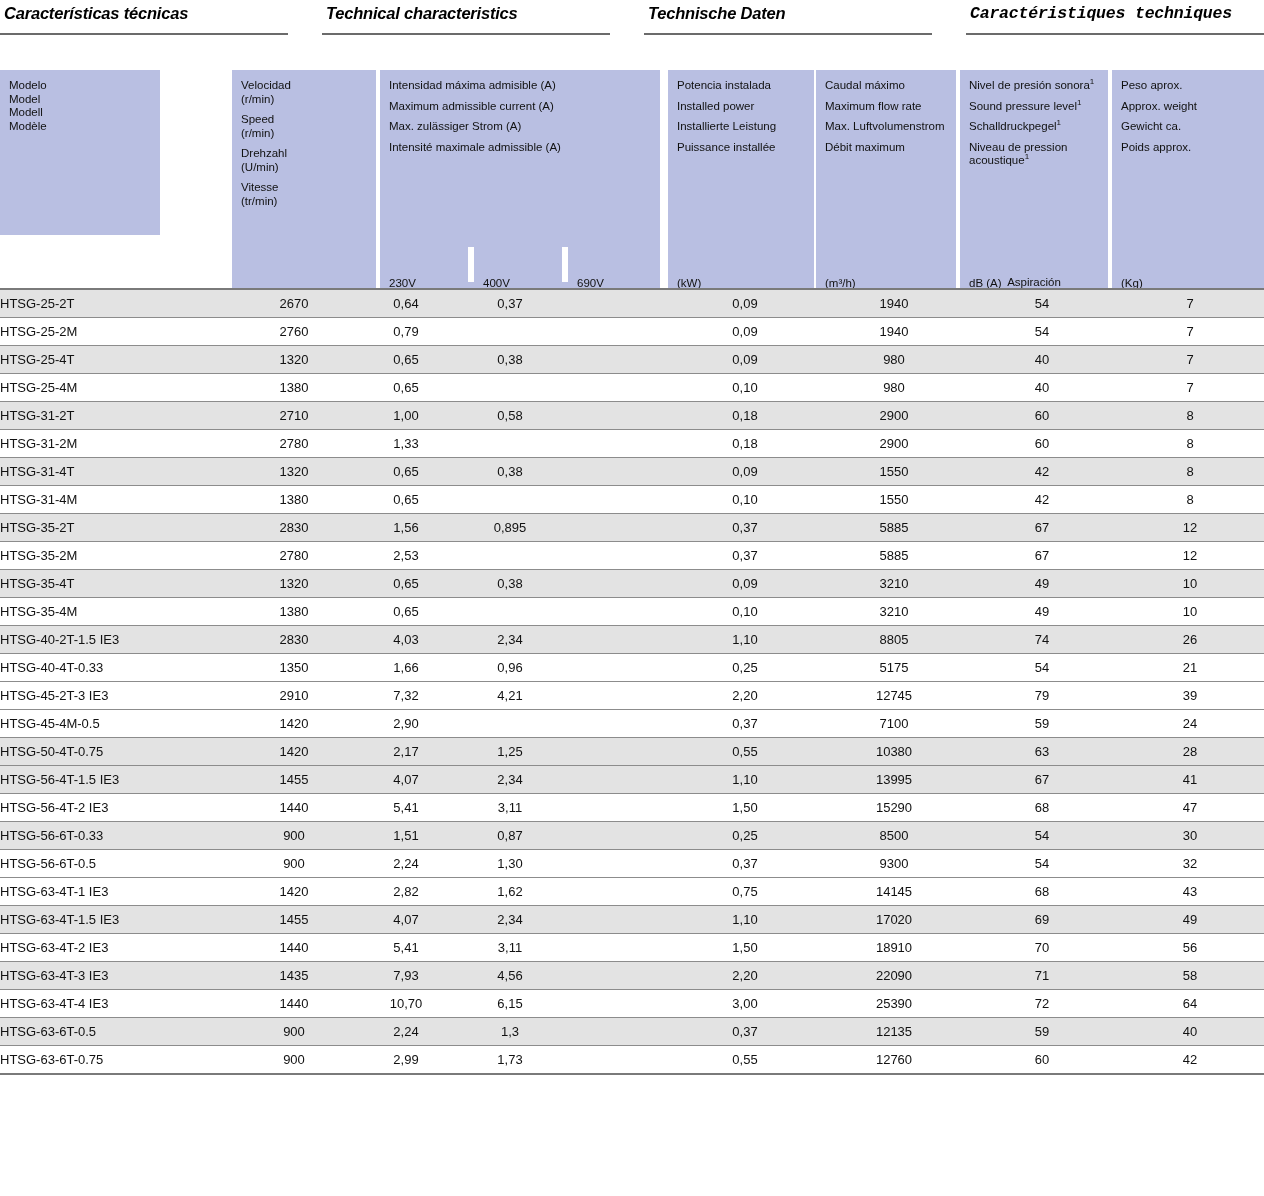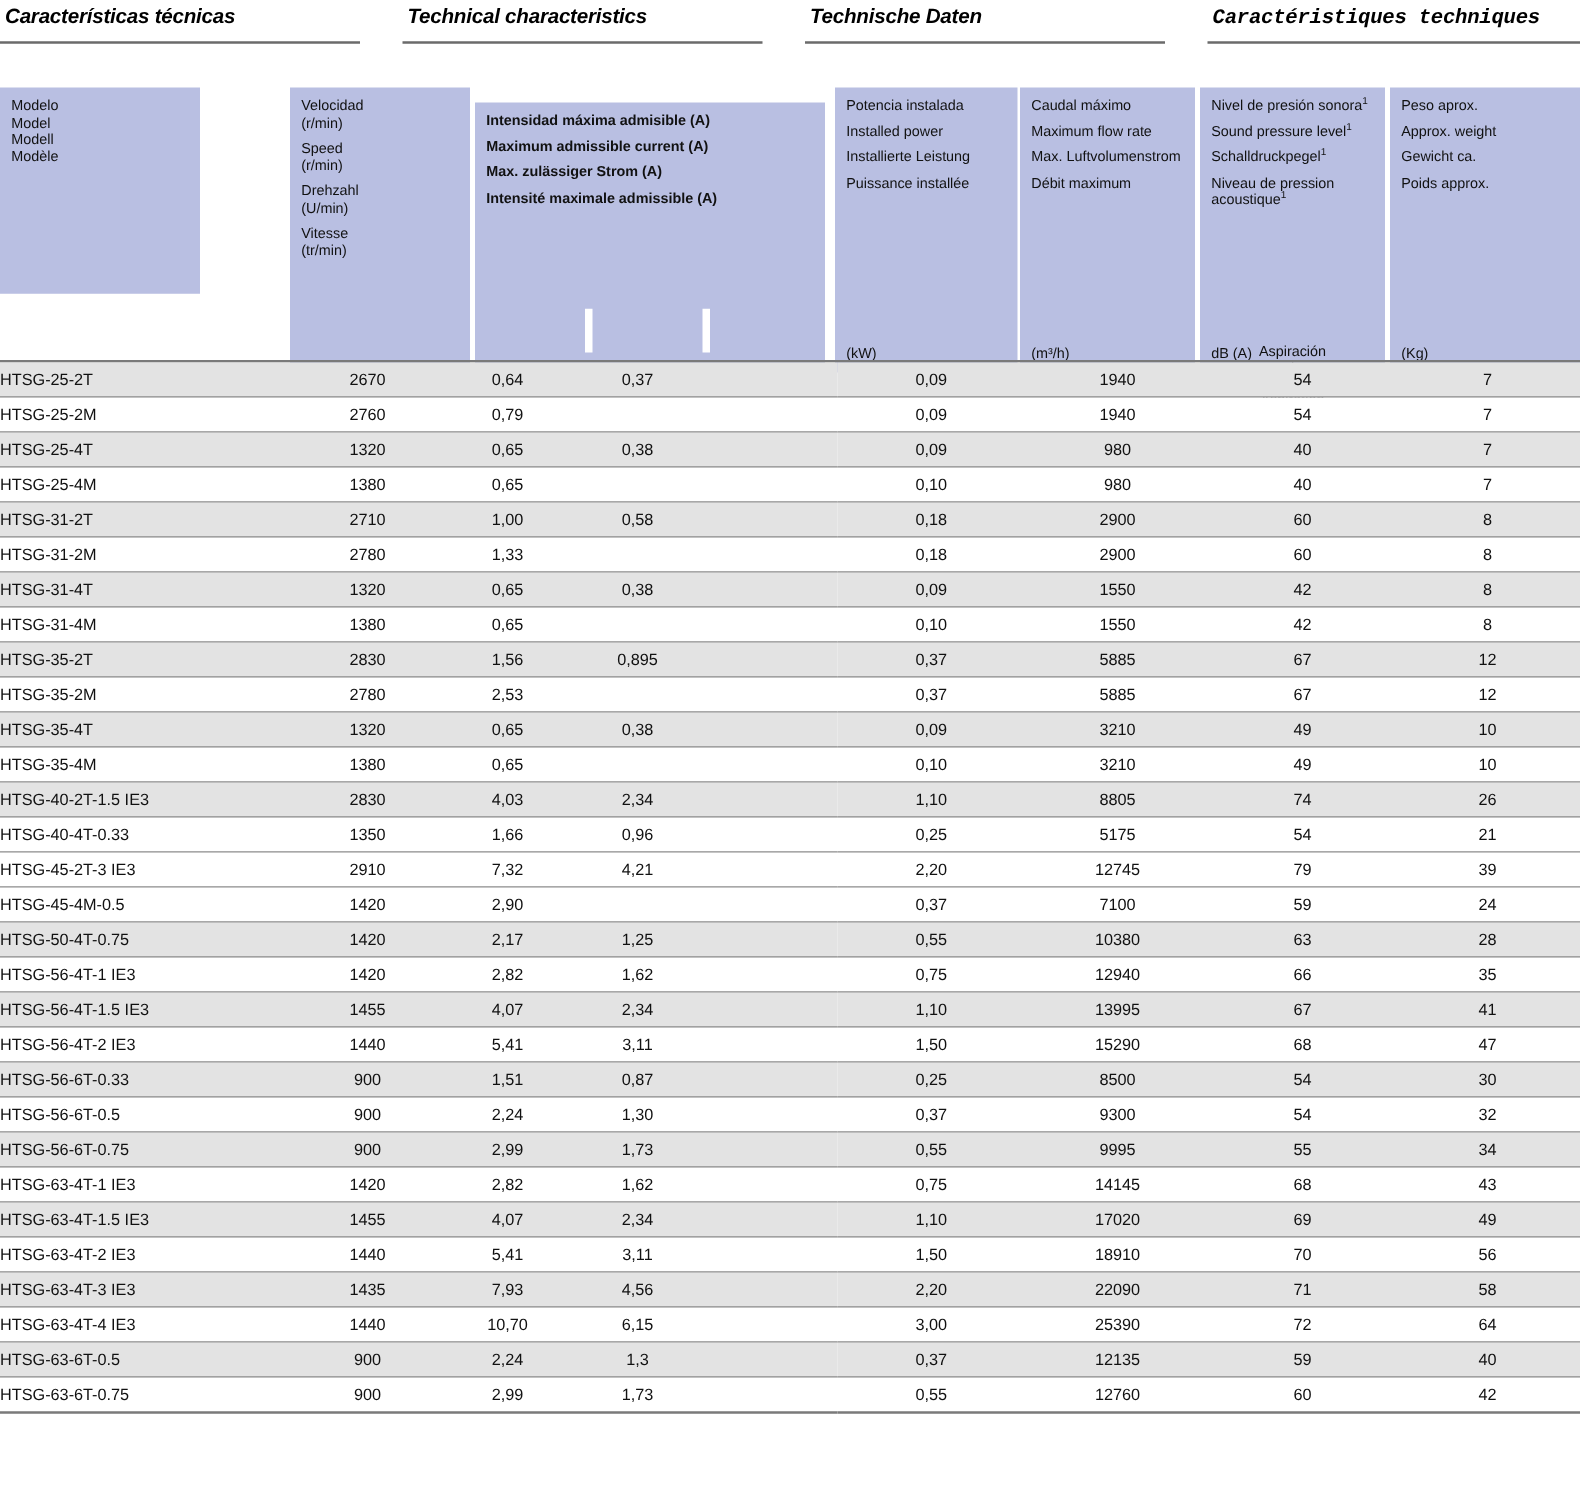--- a/index.html
+++ b/index.html
@@ -158,21 +158,21 @@
     <div class="para">
       <div class="line">Drehzahl</div>
       <div class="line">(U/min)</div>
     </div>
     <div class="para">
       <div class="line">Vitesse</div>
       <div class="line">(tr/min)</div>
     </div>
   </div>
 
-  <div class="hblock" style="left:380px; top:22px; width:280px; height:228px;font-weight:bold;">
+  <div class="hblock" style="left:380px; top:10px; width:280px; height:228px;">
     <div class="line para">Intensidad máxima admisible (A)</div>
     <div class="line para">Maximum admissible current (A)</div>
     <div class="line para">Max. zulässiger Strom (A)</div>
     <div class="line para">Intensité maximale admissible (A)</div>
 
     <div class="voltcell" style="left:9px;text-align:center;">230V</div>
     <div class="voltcell" style="left:103px;">400V</div>
     <div class="voltcell" style="left:197px;">690V</div>
   </div>
 
@@ -402,31 +402,20 @@
           <td class="c-model">HTSG-50-4T-0.75</td>
           <td class="c-speed">1420</td>
           <td class="c-v230">2,17</td>
           <td class="c-v400">1,25</td>
           <td class="c-v690"></td>
           <td class="c-power">0,55</td>
           <td class="c-flow">10380</td>
           <td class="c-db">63</td>
           <td class="c-weight">28</td>
         </tr>
-        <tr class="even">
-          <td class="c-model">HTSG-56-4T-1 IE3</td>
-          <td class="c-speed">1420</td>
-          <td class="c-v230">2,82</td>
-          <td class="c-v400">1,62</td>
-          <td class="c-v690"></td>
-          <td class="c-power">0,75</td>
-          <td class="c-flow">12940</td>
-          <td class="c-db">66</td>
-          <td class="c-weight">35</td>
-        </tr>
         <tr class="odd">
           <td class="c-model">HTSG-56-4T-1.5 IE3</td>
           <td class="c-speed">1455</td>
           <td class="c-v230">4,07</td>
           <td class="c-v400">2,34</td>
           <td class="c-v690"></td>
           <td class="c-power">1,10</td>
           <td class="c-flow">13995</td>
           <td class="c-db">67</td>
           <td class="c-weight">41</td>
@@ -457,31 +446,20 @@
           <td class="c-model">HTSG-56-6T-0.5</td>
           <td class="c-speed">900</td>
           <td class="c-v230">2,24</td>
           <td class="c-v400">1,30</td>
           <td class="c-v690"></td>
           <td class="c-power">0,37</td>
           <td class="c-flow">9300</td>
           <td class="c-db">54</td>
           <td class="c-weight">32</td>
         </tr>
-        <tr class="odd">
-          <td class="c-model">HTSG-56-6T-0.75</td>
-          <td class="c-speed">900</td>
-          <td class="c-v230">2,99</td>
-          <td class="c-v400">1,73</td>
-          <td class="c-v690"></td>
-          <td class="c-power">0,55</td>
-          <td class="c-flow">9995</td>
-          <td class="c-db">55</td>
-          <td class="c-weight">34</td>
-        </tr>
         <tr class="even">
           <td class="c-model">HTSG-63-4T-1 IE3</td>
           <td class="c-speed">1420</td>
           <td class="c-v230">2,82</td>
           <td class="c-v400">1,62</td>
           <td class="c-v690"></td>
           <td class="c-power">0,75</td>
           <td class="c-flow">14145</td>
           <td class="c-db">68</td>
           <td class="c-weight">43</td>

